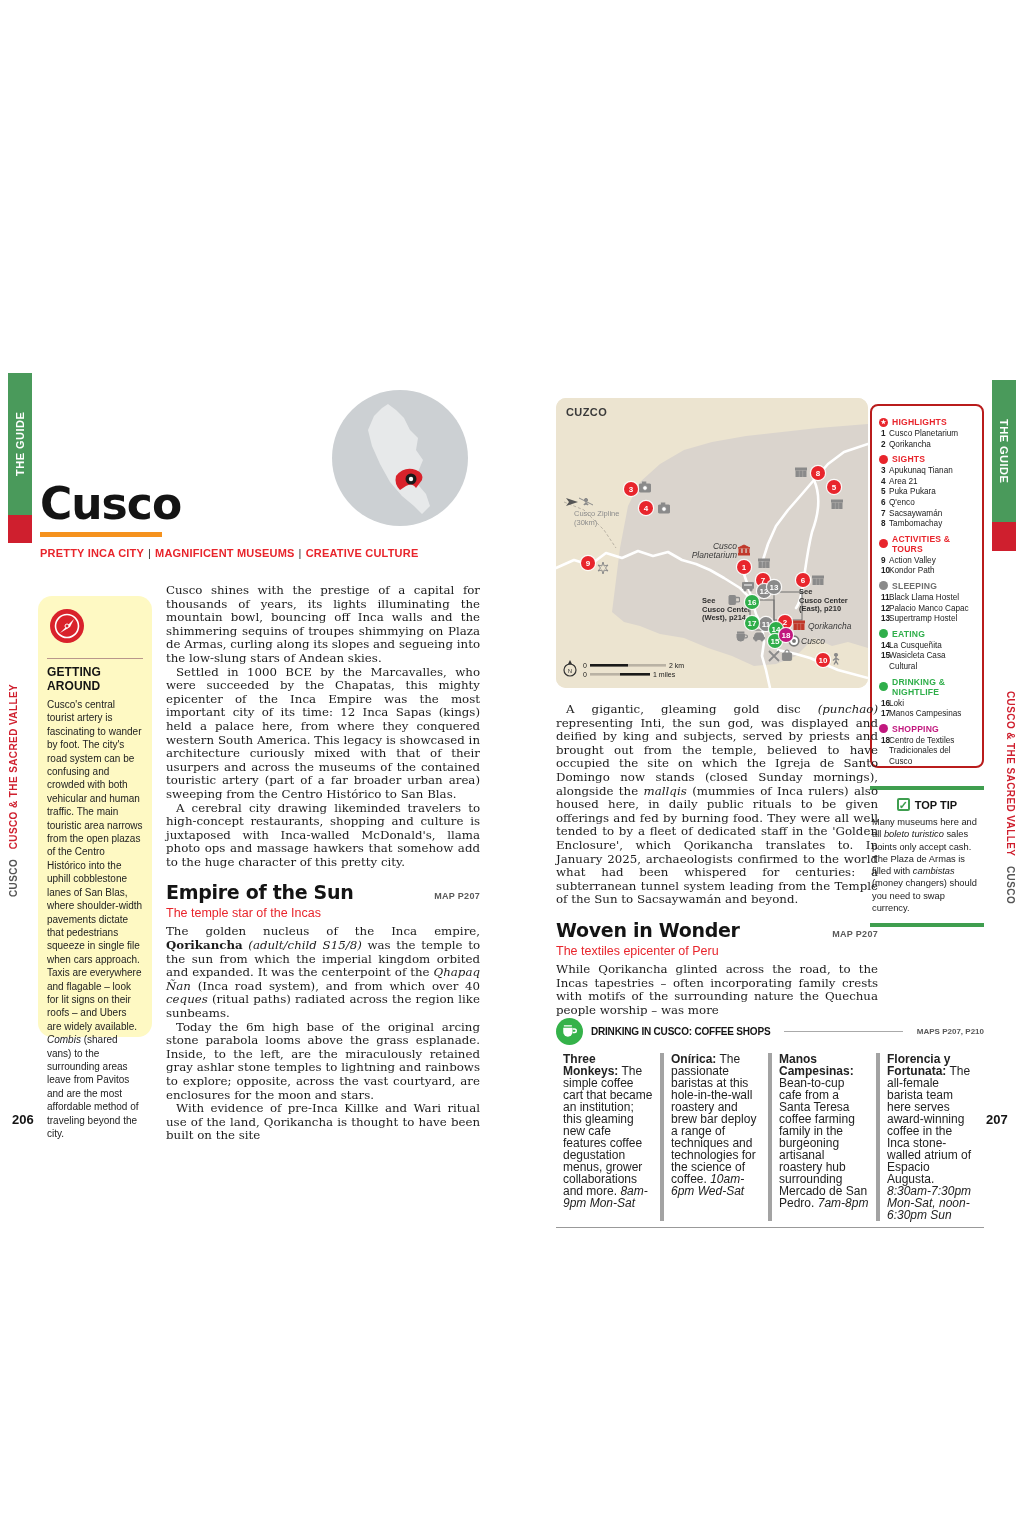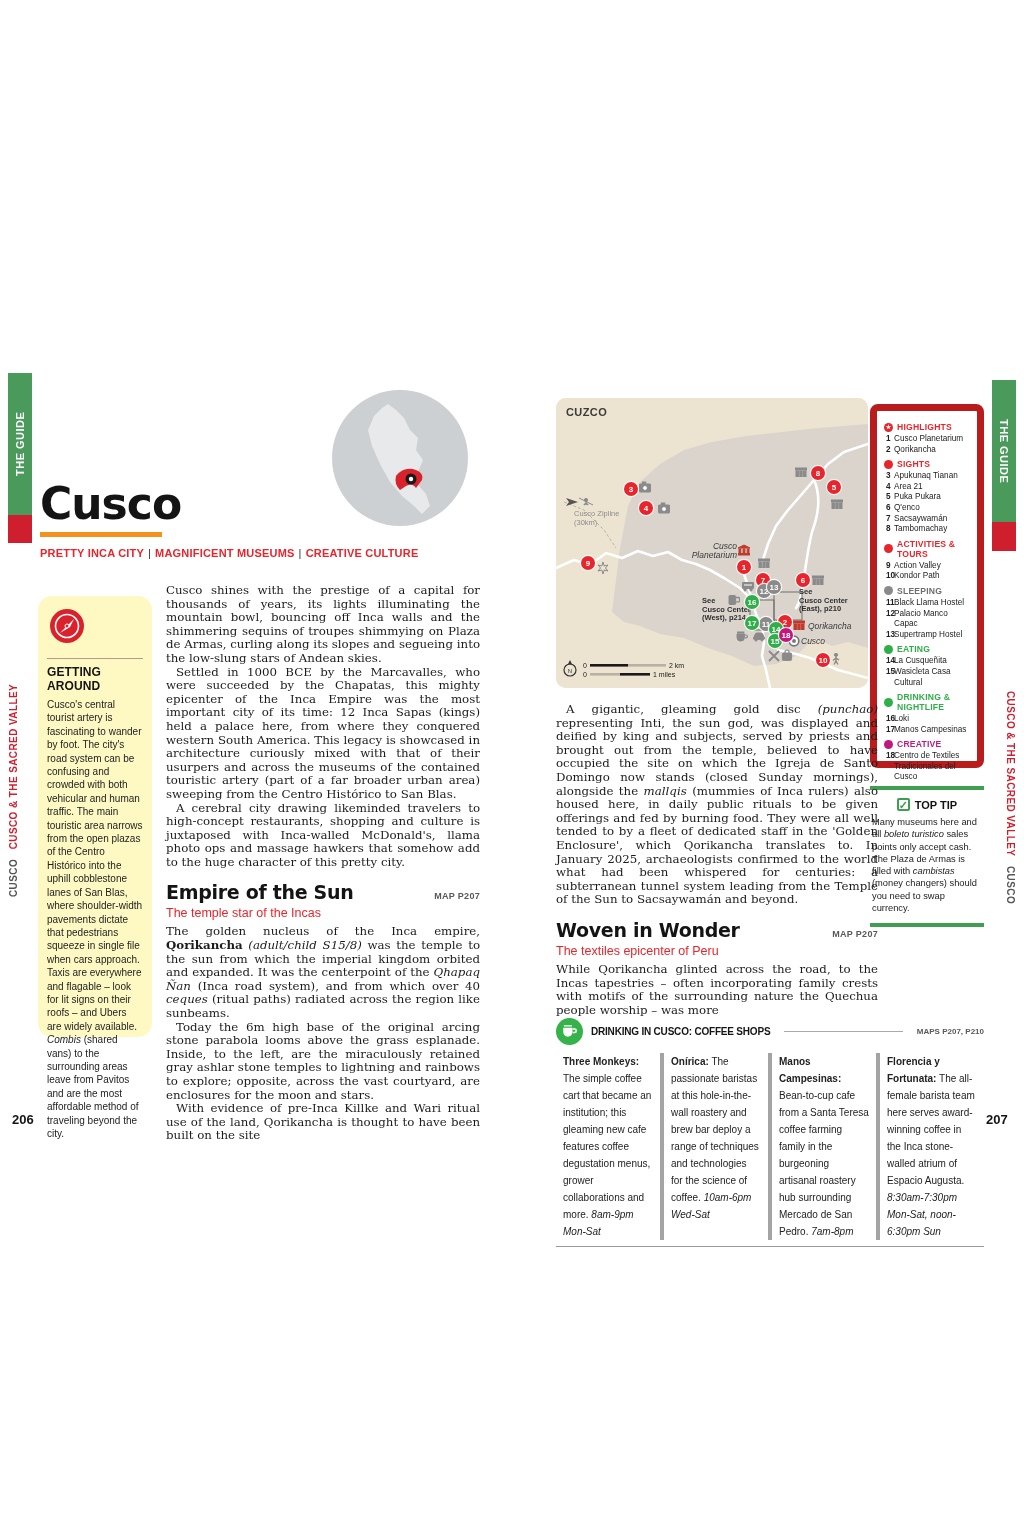--- a/index.html
+++ b/index.html
@@ -58,21 +58,21 @@
   .map-label.ital { font-style:italic; font-size:8.5px; color:#3a3a3a; }
   .map-label.right { transform:translateX(-100%); text-align:right; }
   .map-label.bold { font-weight:700; }
   .marker { position:absolute; width:14px; height:14px; border-radius:50%;
     color:#fff; font-size:8px; font-weight:700; display:flex; align-items:center; justify-content:center;
     transform:translate(-50%,-50%); box-shadow:0 0 0 1.2px rgba(255,255,255,.85); }
   .mapicon { position:absolute; transform:translate(-50%,-50%); }
 
   
   .legend { position:absolute; left:870px; top:404px; width:114px; height:364px;
-    background:#fff; border:7px solid #b91c1c; border-radius:8px; padding:8px 7px; }
+    background:#fff; border:2px solid #b91c1c; border-radius:8px; padding:8px 7px; }
   .leg-sec { margin-bottom:4px; }
   .leg-title { display:flex; align-items:center; gap:4px; font-size:8.6px; font-weight:700; letter-spacing:.2px; margin:3px 0 2px; }
   .leg-dot { width:9px; height:9px; border-radius:50%; flex:0 0 9px; display:flex; align-items:center; justify-content:center;
     color:#fff; font-size:6px; line-height:1; }
   .leg-item { display:flex; font-size:8.2px; line-height:10.6px; color:#222; }
   .leg-item .n { width:10px; flex:0 0 10px; font-weight:700; text-align:left; padding-left:2px; }
   .leg-item .lbl { flex:1; }
 
   
   .toptip { position:absolute; left:870px; top:786px; width:114px; }
@@ -85,21 +85,21 @@
 
   
   .coffee { position:absolute; left:556px; top:1018px; width:428px; }
   .coffee-head { display:flex; align-items:center; gap:8px; }
   .coffee-badge { width:27px; height:27px; border-radius:50%; background:#35b24a; flex:0 0 27px;
     display:flex; align-items:center; justify-content:center; }
   .coffee-title { font-size:10px; font-weight:700; color:#141414; letter-spacing:-.2px; white-space:nowrap; }
   .coffee-line { flex:1; height:1px; background:#aaa; margin:0 6px; }
   .coffee-mapsref { font-size:8px; font-weight:700; color:#595959; white-space:nowrap; }
   .coffee-cols { display:flex; margin-top:8px; border-bottom:1px solid #999; padding-bottom:6px; }
-  .coffee-col { flex:1; padding:0 7px; font-size:10px; line-height:17px; color:#222; }
+  .coffee-col { flex:1; padding:0 7px; font-size:12px; line-height:12px; color:#222; }
   .coffee-col + .coffee-col { border-left:4px solid #a3a3a3; }
   .coffee-col .nm { font-weight:700; }
   .coffee-col .hrs { font-style:italic; }
 
   .seg-b { font-weight:700; }
   .seg-i { font-style:italic; }
 </style>
 </head>
 <body>
 
@@ -468,21 +468,21 @@
           <span class="lbl">Loki</span>
         </div>
         <div class="leg-item">
           <span class="n">17</span>
           <span class="lbl">Manos Campesinas</span>
         </div>
       </div>
       <div class="leg-sec">
         <div class="leg-title" style="color: rgb(193, 24, 126);">
           <span class="leg-dot" style="background: rgb(193, 24, 126);"></span>
-          <span>CREATIVE</span>
+          <span>SHOPPING</span>
         </div>
         <div class="leg-item">
           <span class="n">18</span>
           <span class="lbl">Centro de Textiles Tradicionales del Cusco</span>
         </div>
       </div>
     </div>
 
   <div class="toptip">
     <div class="tip-bar"></div>

